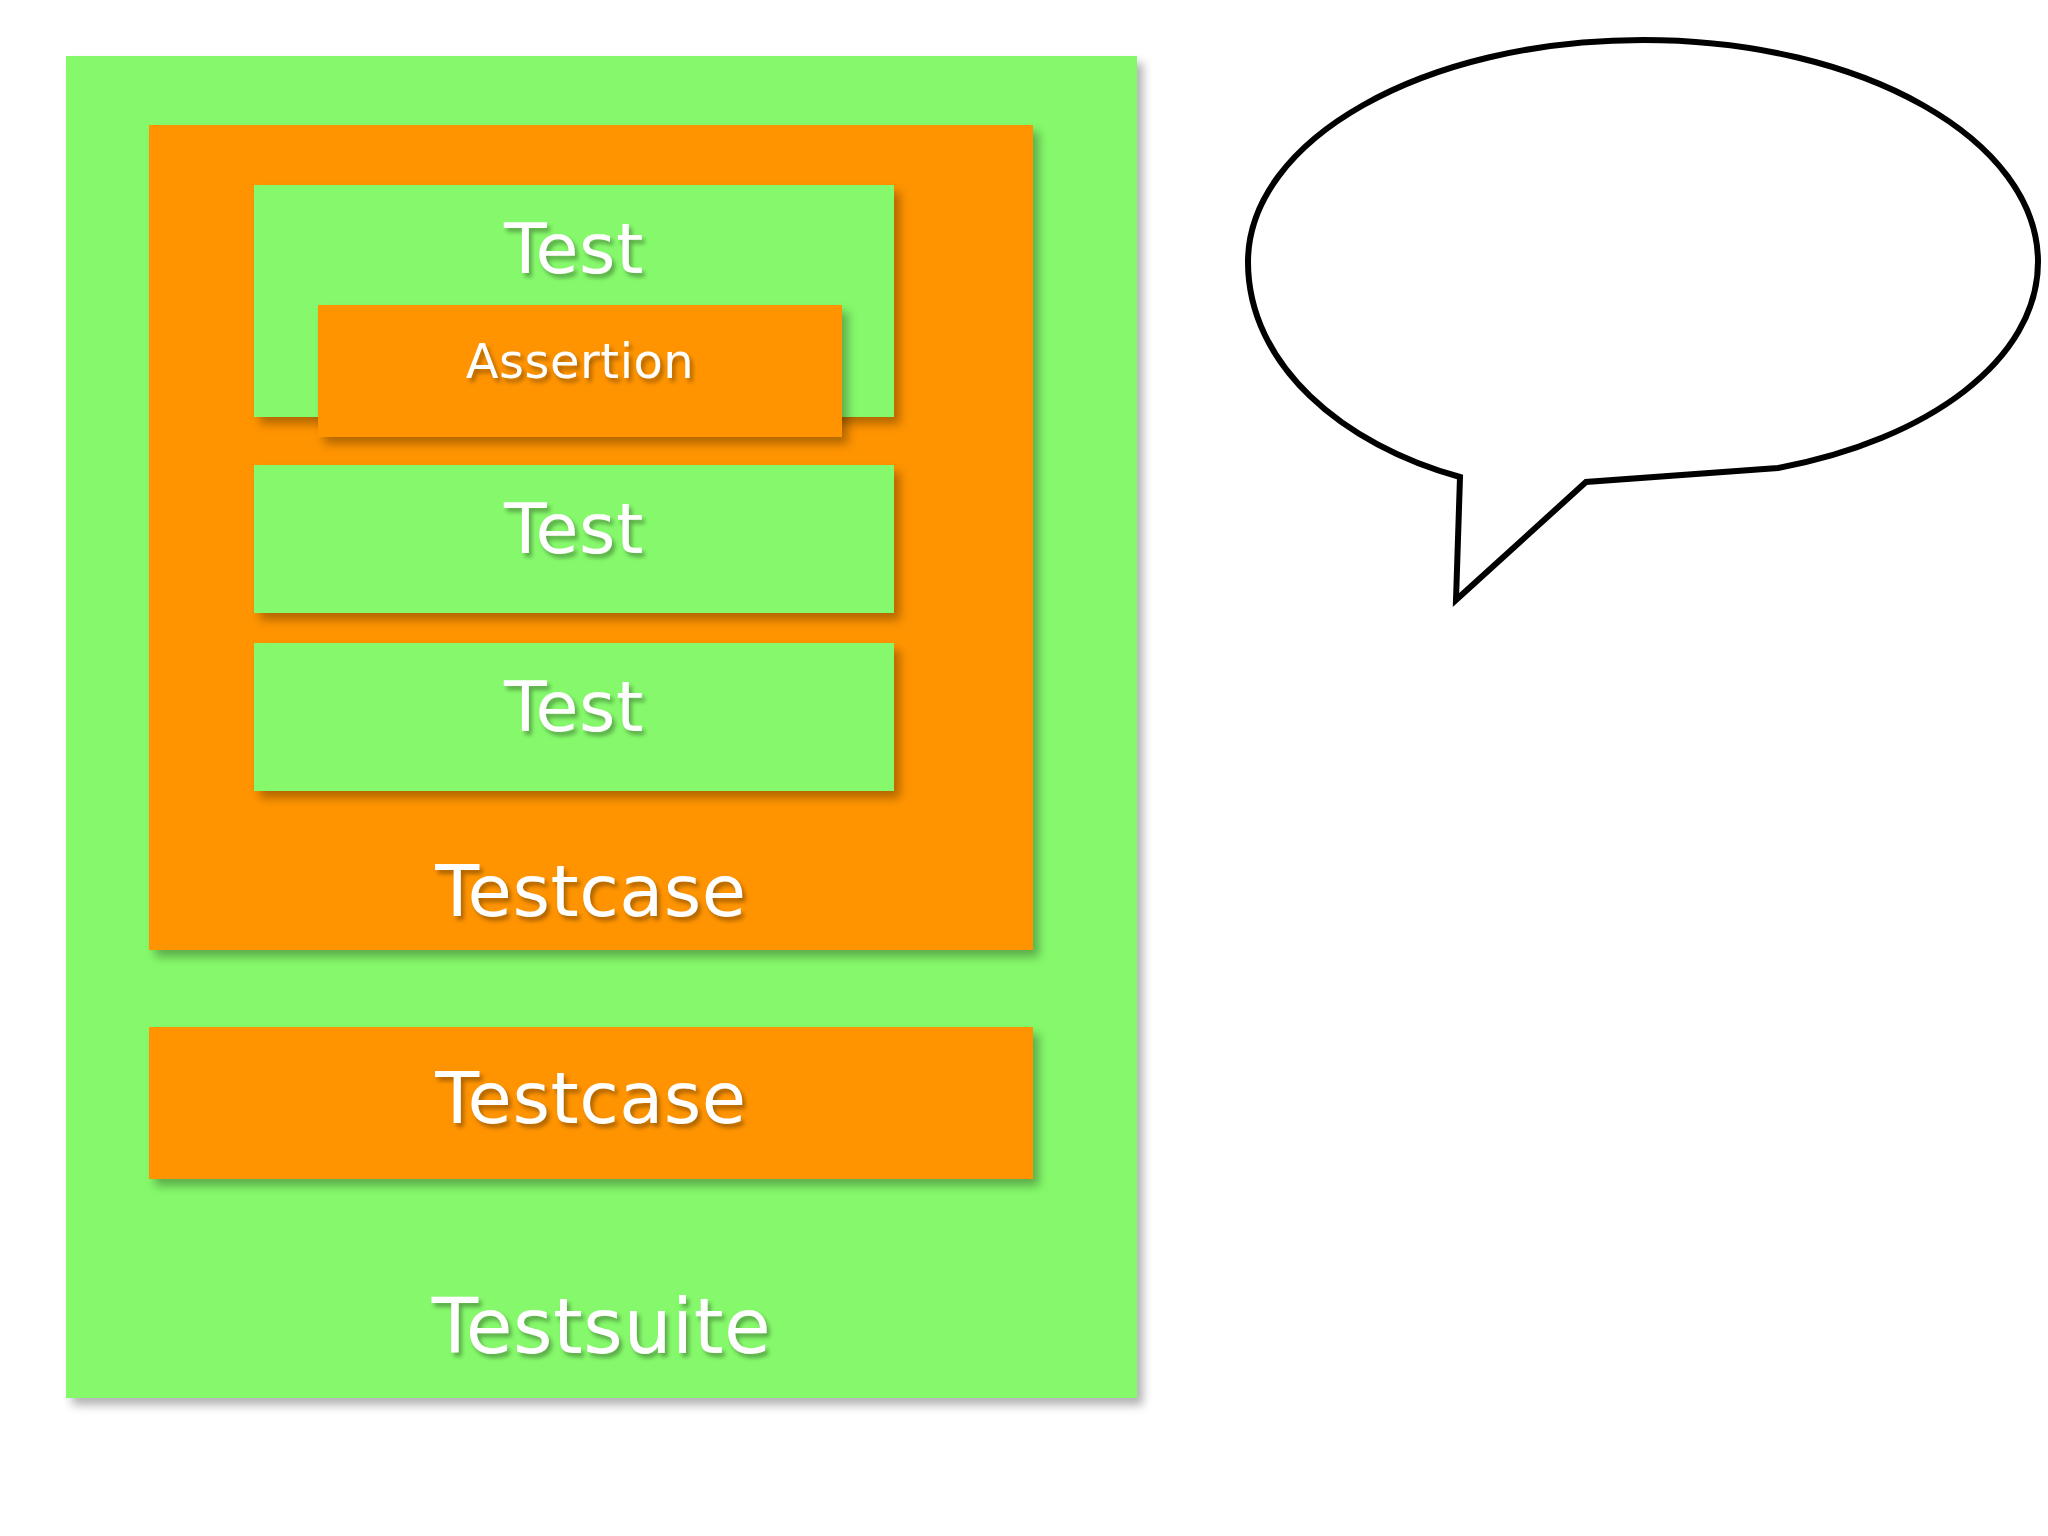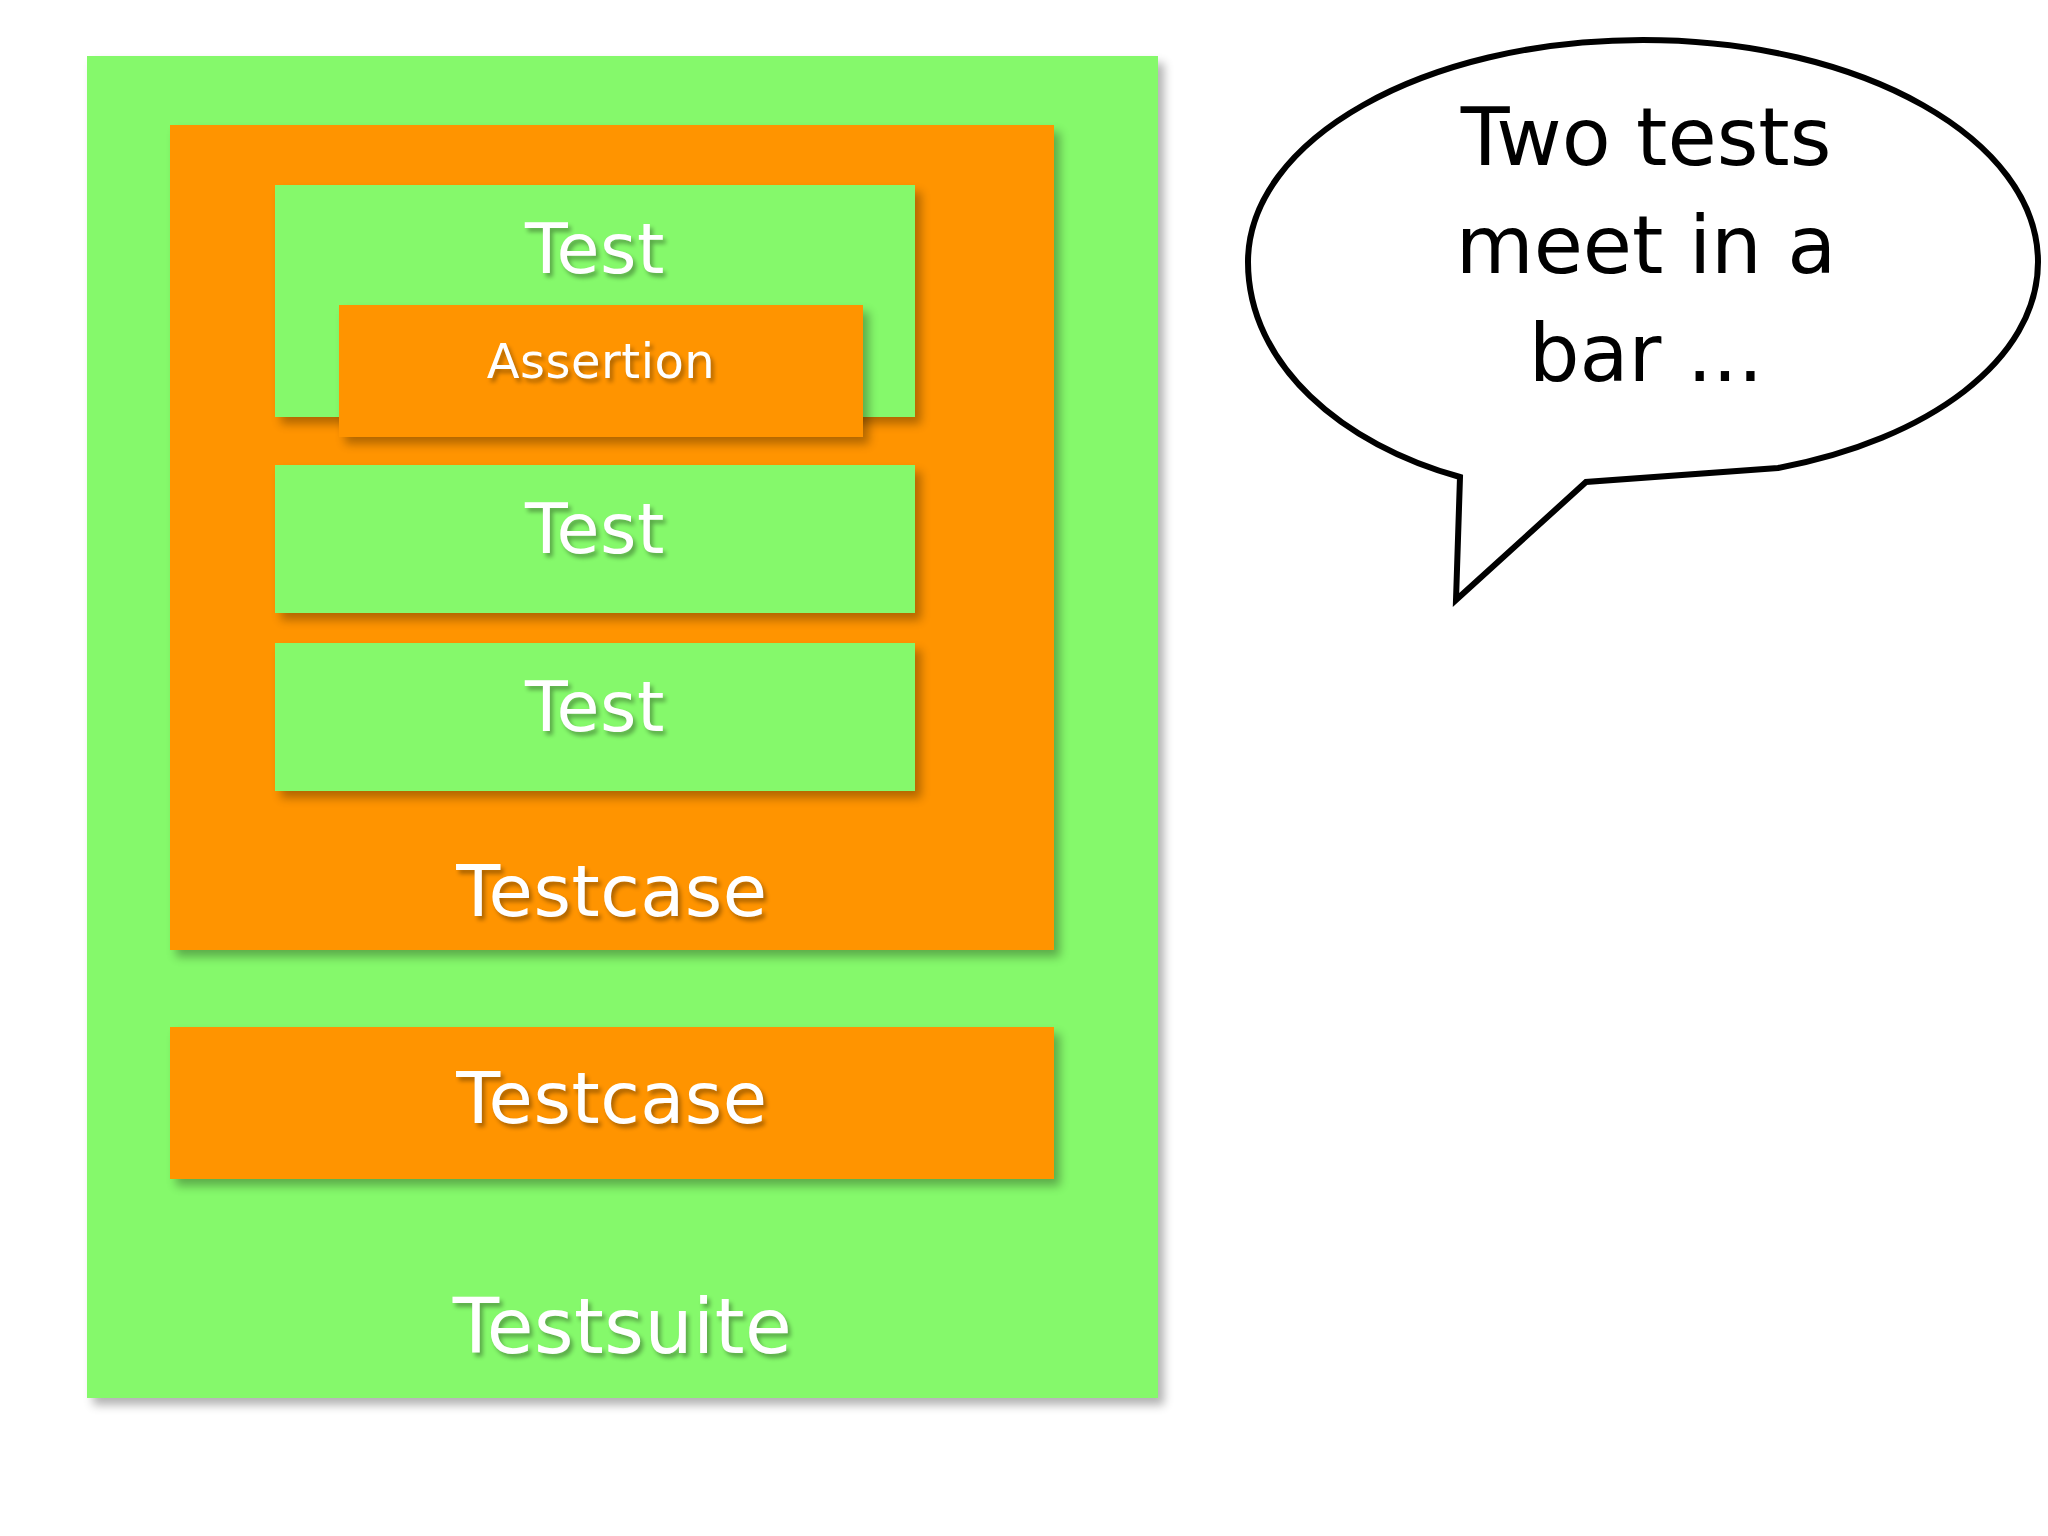--- a/index.html
+++ b/index.html
@@ -41,21 +41,21 @@
     font-family: "DejaVu Sans", sans-serif;
     font-weight: 400;
     letter-spacing: 0.5px;
     text-shadow: 3px 4px 4px rgba(0,0,0,0.33);
     white-space: nowrap;
     pointer-events: none;
   }
 
   
   #testsuite {
-    left: 87px;  top: 56px;
+    left: 66px;  top: 56px;
     width: 1071px; height: 1342px;
   }
   #testsuite-label {
     bottom: 28px;
     font-size: 76px;
     line-height: 86px;
   }
 
   
   #testcase-1 {
@@ -170,20 +170,15 @@
       <path d="M 405 10
                C 625 10, 800 110, 800 232
                C 800 330, 690 410, 540 438
                L 348 452
                L 218 570
                L 222 447
                C 105 415, 10 335, 10 232
                C 10 110, 185 10, 405 10 Z" fill="#FFFFFF" stroke="#000000" stroke-width="6" stroke-linejoin="miter"></path>
     </svg>
 
-    <div id="balloon-text">
-      <span class="bline">Two tests</span>
-      <span class="bline">meet in a</span>
-      <span class="bline">bar ...</span>
-    </div>
   </div>
 
 </div>
 
 </body></html>

